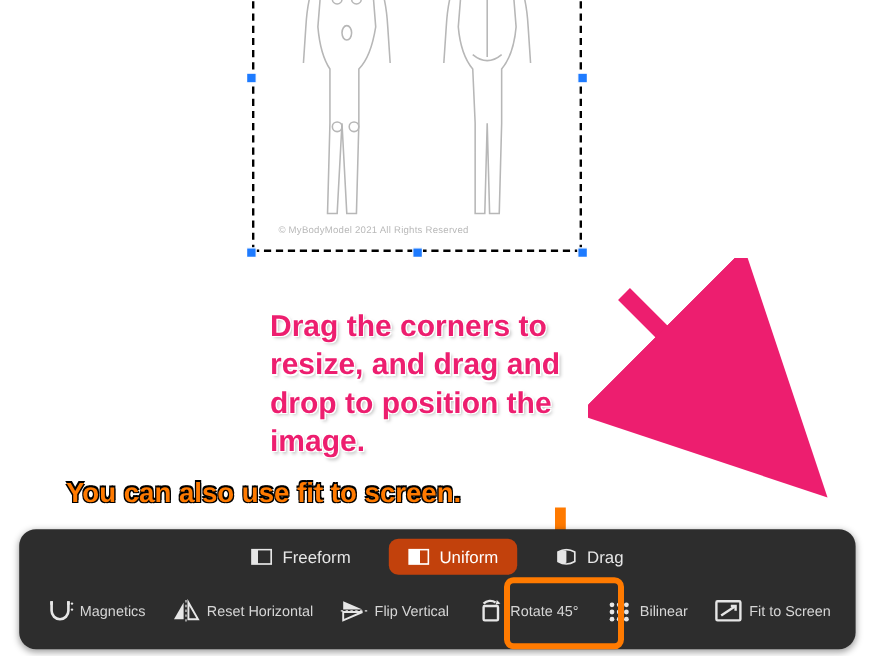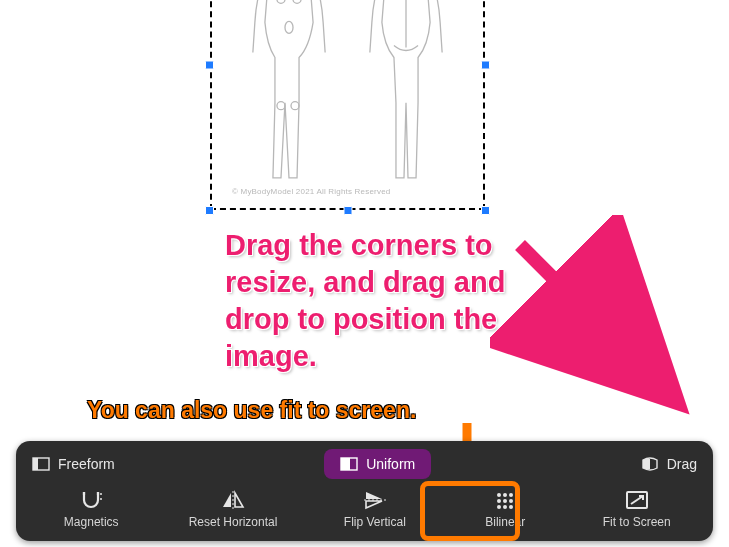--- a/index.html
+++ b/index.html
@@ -58,23 +58,23 @@
     bottom: 12px;
     font-size: 8px;
     color: #b9b9b9;
     letter-spacing: .2px;
   }
 
   
   .callout-pink {
     position: absolute;
     left: 225px;
-    top: 227px;
+    top: 256px;
     width: 300px;
-    font-size: 29px;
+    font-size: 25px;
     font-weight: 700;
     line-height: 1.28;
     color: #ed1e6f;
     text-shadow:
       -1px -1px 0 #fff,
        1px -1px 0 #fff,
       -1px  1px 0 #fff,
        1px  1px 0 #fff,
        2px  2px 3px rgba(0,0,0,.25);
   }
@@ -93,21 +93,20 @@
     left: 55px;
     top: 397px;
     font-size: 23px;
     font-weight: 700;
     color: #ff7a00;
     text-shadow:
       -1px -1px 0 #000,
        1px -1px 0 #000,
       -1px  1px 0 #000,
        1px  1px 0 #000;
-    margin-left: 32px;
   }
   .arrow-orange {
     position: absolute;
     left: 452px;
     top: 421px;
     width: 30px;
     height: 60px;
     pointer-events: none;
   }
 
@@ -120,55 +119,55 @@
     height: 100px;
     background: #2d2d2d;
     border-radius: 14px;
     color: #d6d6d6;
     display: flex;
     flex-direction: column;
     box-shadow: 0 2px 6px rgba(0,0,0,.4);
   }
   .mode-row {
     display: flex;
-    justify-content: space-between;
-    gap: 0;
+    justify-content: center;
+    gap: 16px;
     padding: 8px 0 4px;
   }
   .mode-btn {
     height: 30px;
     padding: 0 16px;
     display: flex;
     align-items: center;
     gap: 8px;
     font-size: 14px;
     color: #e6e6e6;
     cursor: pointer;
     border-radius: 8px;
   }
   .mode-btn.active {
-    background: #701a75;
+    background: #c2410c;
     color: #fff;
   }
   .mode-btn .mi {
     width: 18px;
     height: 14px;
     display: inline-block;
   }
 
   .tool-row {
     flex: 1;
     display: flex;
     align-items: center;
     justify-content: space-around;
     padding: 0 10px 6px;
   }
   .tool-btn {
     display: flex;
-    flex-direction: column;
+    flex-direction: row;
     align-items: center;
     gap: 4px;
     font-size: 12px;
     color: #d6d6d6;
     cursor: pointer;
     padding: 4px 6px;
     min-width: 78px;
   }
   .tool-btn .ti {
     width: 26px;
@@ -312,20 +311,30 @@
       <span class="ti">
         <svg viewBox="0 0 26 22" fill="#e6e6e6">
           <polygon points="4,3 4,10 20,10"></polygon>
           <polygon points="4,19 4,12 20,12" fill="none" stroke="#e6e6e6" stroke-width="1.6"></polygon>
           <line x1="2" y1="11" x2="24" y2="11" stroke="#e6e6e6" stroke-width="1" stroke-dasharray="2 2"></line>
         </svg>
       </span>
       <span>Flip Vertical</span>
     </div>
 
+    <div class="tool-btn">
+      <span class="ti">
+        <svg viewBox="0 0 26 22" fill="none" stroke="#e6e6e6" stroke-width="2">
+          <rect x="8" y="7" width="12" height="12" rx="1"></rect>
+          <path d="M8 5 a8 8 0 0 1 10 -1"></path>
+          <polygon points="19,2 22,5 18,6" fill="#e6e6e6" stroke="none"></polygon>
+        </svg>
+      </span>
+      <span>Rotate 45°</span>
+    </div>
 
     <div class="tool-btn">
       <span class="ti">
         <svg viewBox="0 0 26 22">
           <g fill="#e6e6e6">
             <circle cx="7" cy="6" r="2"></circle>
               <circle cx="13" cy="6" r="2"></circle>
               <circle cx="19" cy="6" r="2"></circle>
             <circle cx="7" cy="12" r="2"></circle>
               <circle cx="13" cy="12" r="2"></circle>

